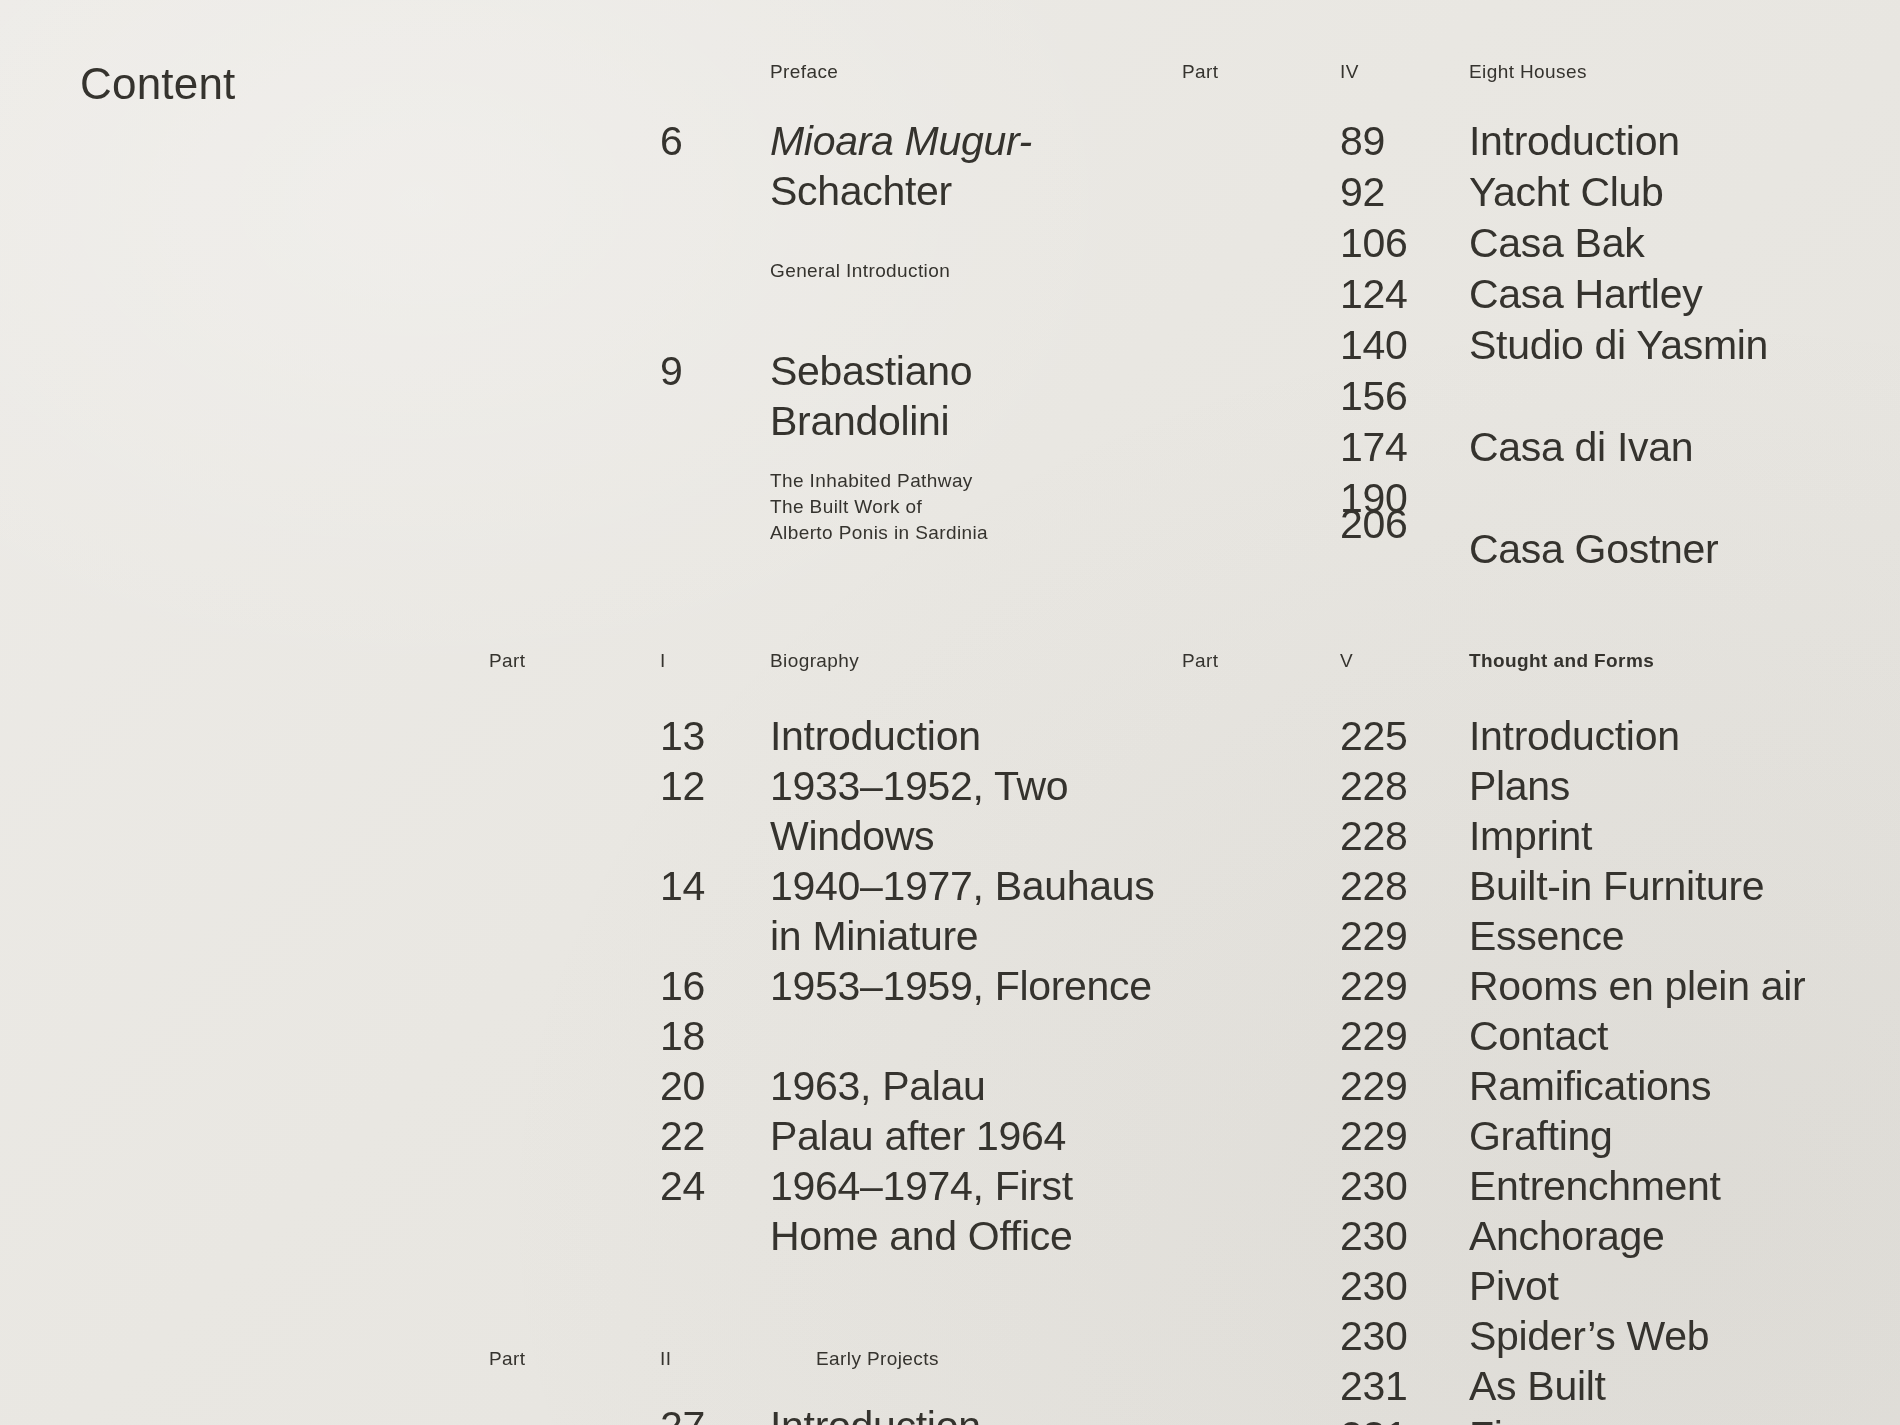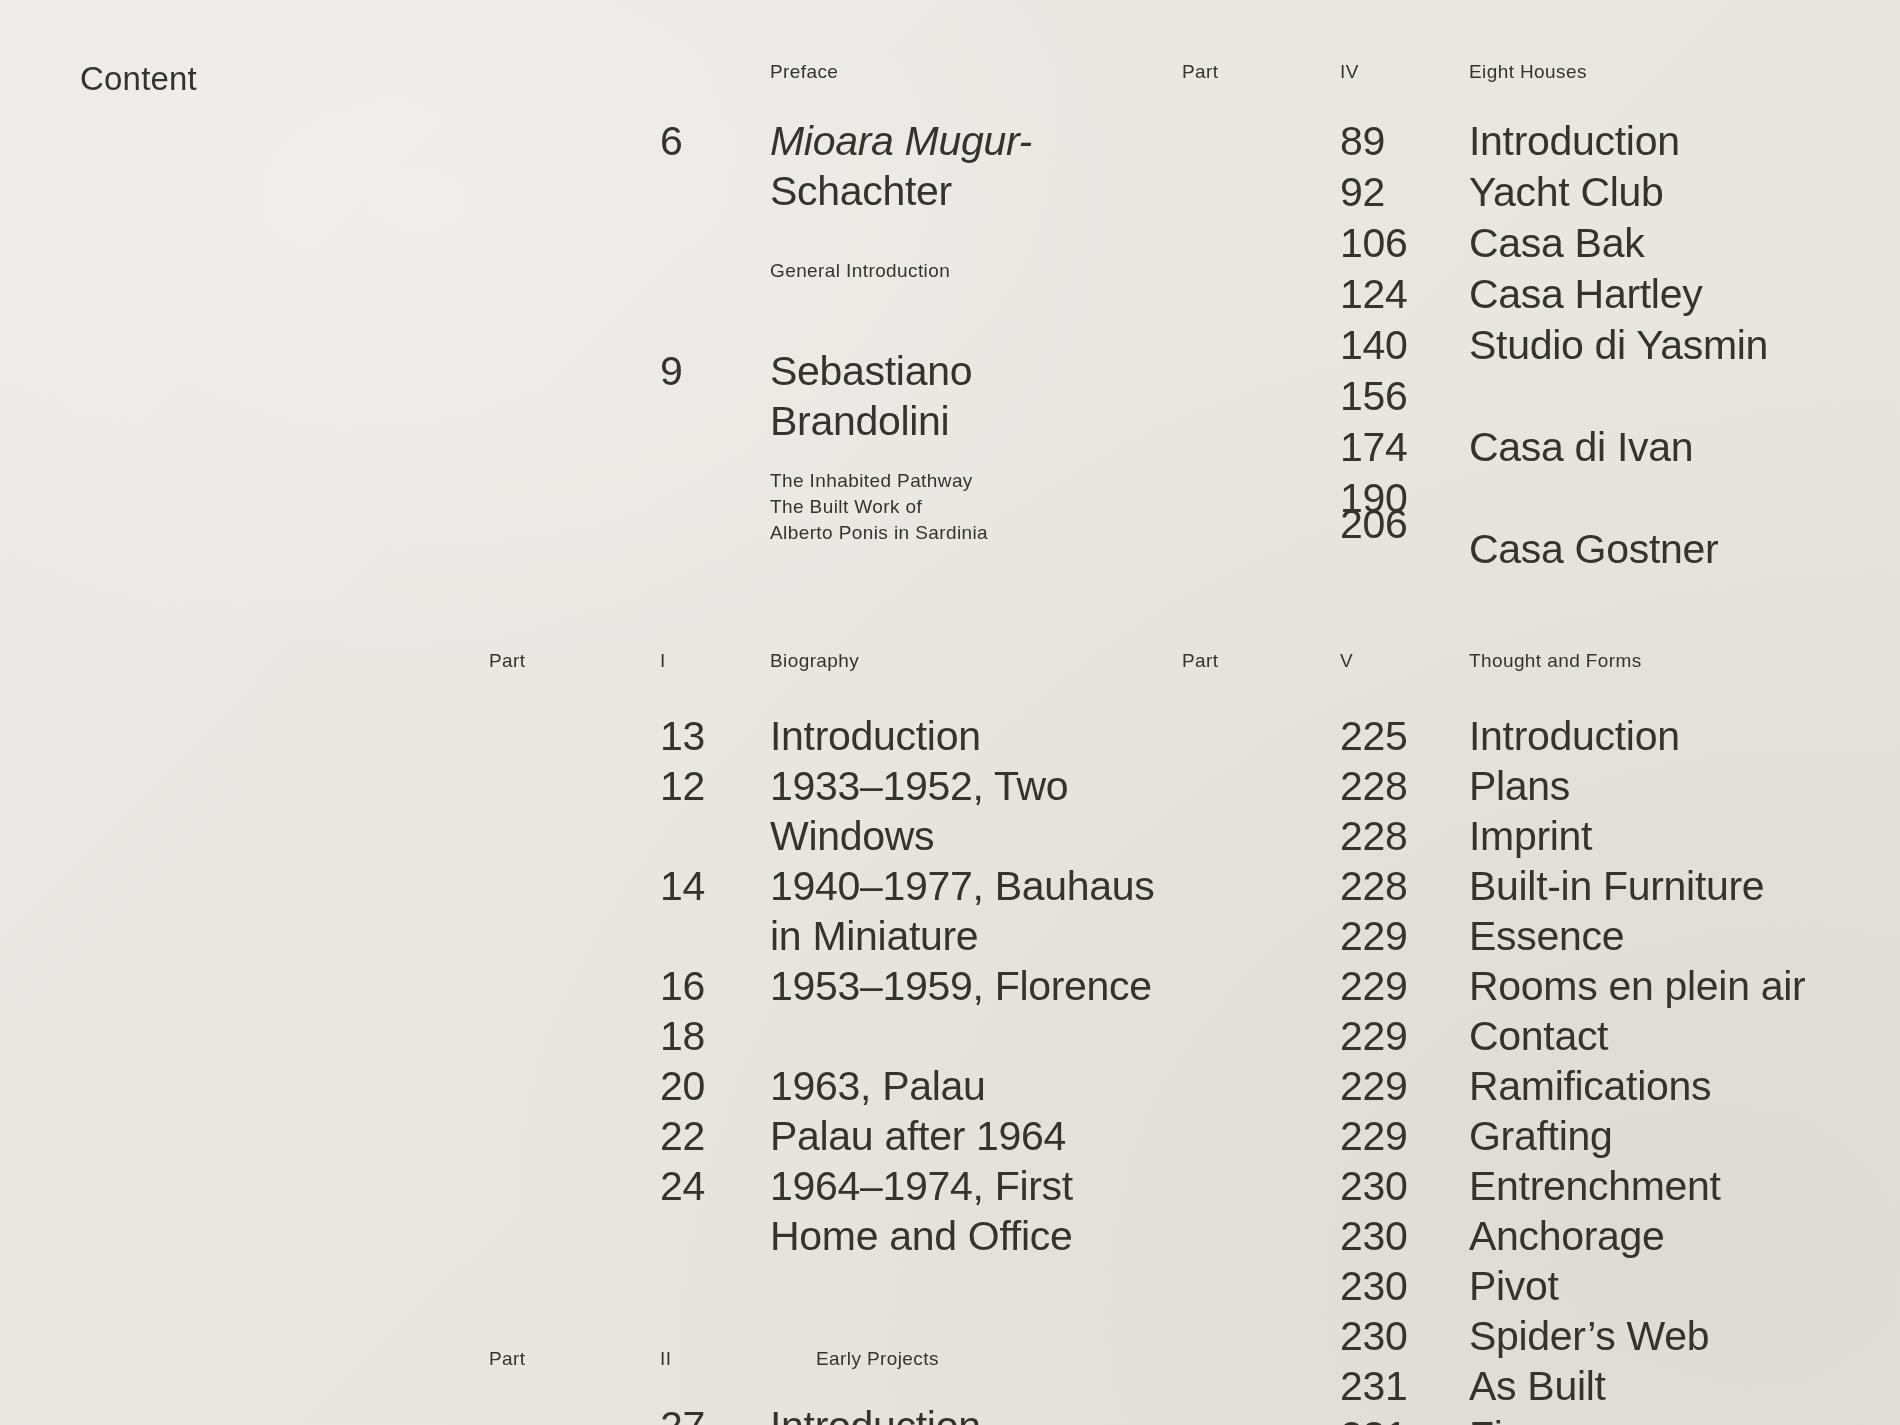--- a/index.html
+++ b/index.html
@@ -9,21 +9,21 @@
     overflow:hidden;
     background:
       radial-gradient(1200px 800px at 22% 14%, rgba(255,255,255,0.22), rgba(255,255,255,0) 62%),
       radial-gradient(1700px 1300px at 88% 85%, rgba(110,105,95,0.07), rgba(110,105,95,0) 70%),
       linear-gradient(135deg,#edebe7 0%, #e9e7e2 45%, #e5e3de 100%);
     font-family:"Liberation Sans","DejaVu Sans",sans-serif;
     color:#35332e;
   }
   .content-title{
     position:absolute;left:80px;top:62px;
-    font-size:33px;line-height:1;letter-spacing:0.2px;
+    font-size:44px;line-height:1;letter-spacing:0.2px;
     font-weight:400;white-space:nowrap;
   }
   .big{
     position:absolute;
     font-size:41px;line-height:1;letter-spacing:-0.3px;
     font-weight:400;white-space:nowrap;
   }
   .small{
     position:absolute;
     font-size:19px;line-height:1;letter-spacing:0.4px;
@@ -90,21 +90,21 @@
       <div class="big" style="left: 1340px; top: 325px;">140</div>
       <div class="big" style="left: 1469px; top: 325px;">Studio di Yasmin</div>
       <div class="big" style="left: 1340px; top: 376px;">156</div>
       <div class="big" style="left: 1340px; top: 427px;">174</div>
       <div class="big" style="left: 1469px; top: 427px;">Casa di Ivan</div>
       <div class="big" style="left: 1340px; top: 478px;">190</div>
       <div class="big" style="left: 1340px; top: 504px; text-align: right;">206</div>
       <div class="big" style="left: 1469px; top: 529px;">Casa Gostner</div>
       <div class="small" style="left: 1182px; top: 651px;">Part</div>
       <div class="small" style="left: 1340px; top: 651px;">V</div>
-      <div class="small" style="left: 1469px; top: 651px;">Thought and Forms</div>
+      <div class="small" style="left: 1469px; top: 651px; font-weight: bold;">Thought and Forms</div>
       <div class="big" style="left: 1340px; top: 716px;">225</div>
       <div class="big" style="left: 1469px; top: 716px;">Introduction</div>
       <div class="big" style="left: 1340px; top: 766px;">228</div>
       <div class="big" style="left: 1469px; top: 766px;">Plans</div>
       <div class="big" style="left: 1340px; top: 816px;">228</div>
       <div class="big" style="left: 1469px; top: 816px;">Imprint</div>
       <div class="big" style="left: 1340px; top: 866px;">228</div>
       <div class="big" style="left: 1469px; top: 866px;">Built-in Furniture</div>
       <div class="big" style="left: 1340px; top: 916px;">229</div>
       <div class="big" style="left: 1469px; top: 916px;">Essence</div>

